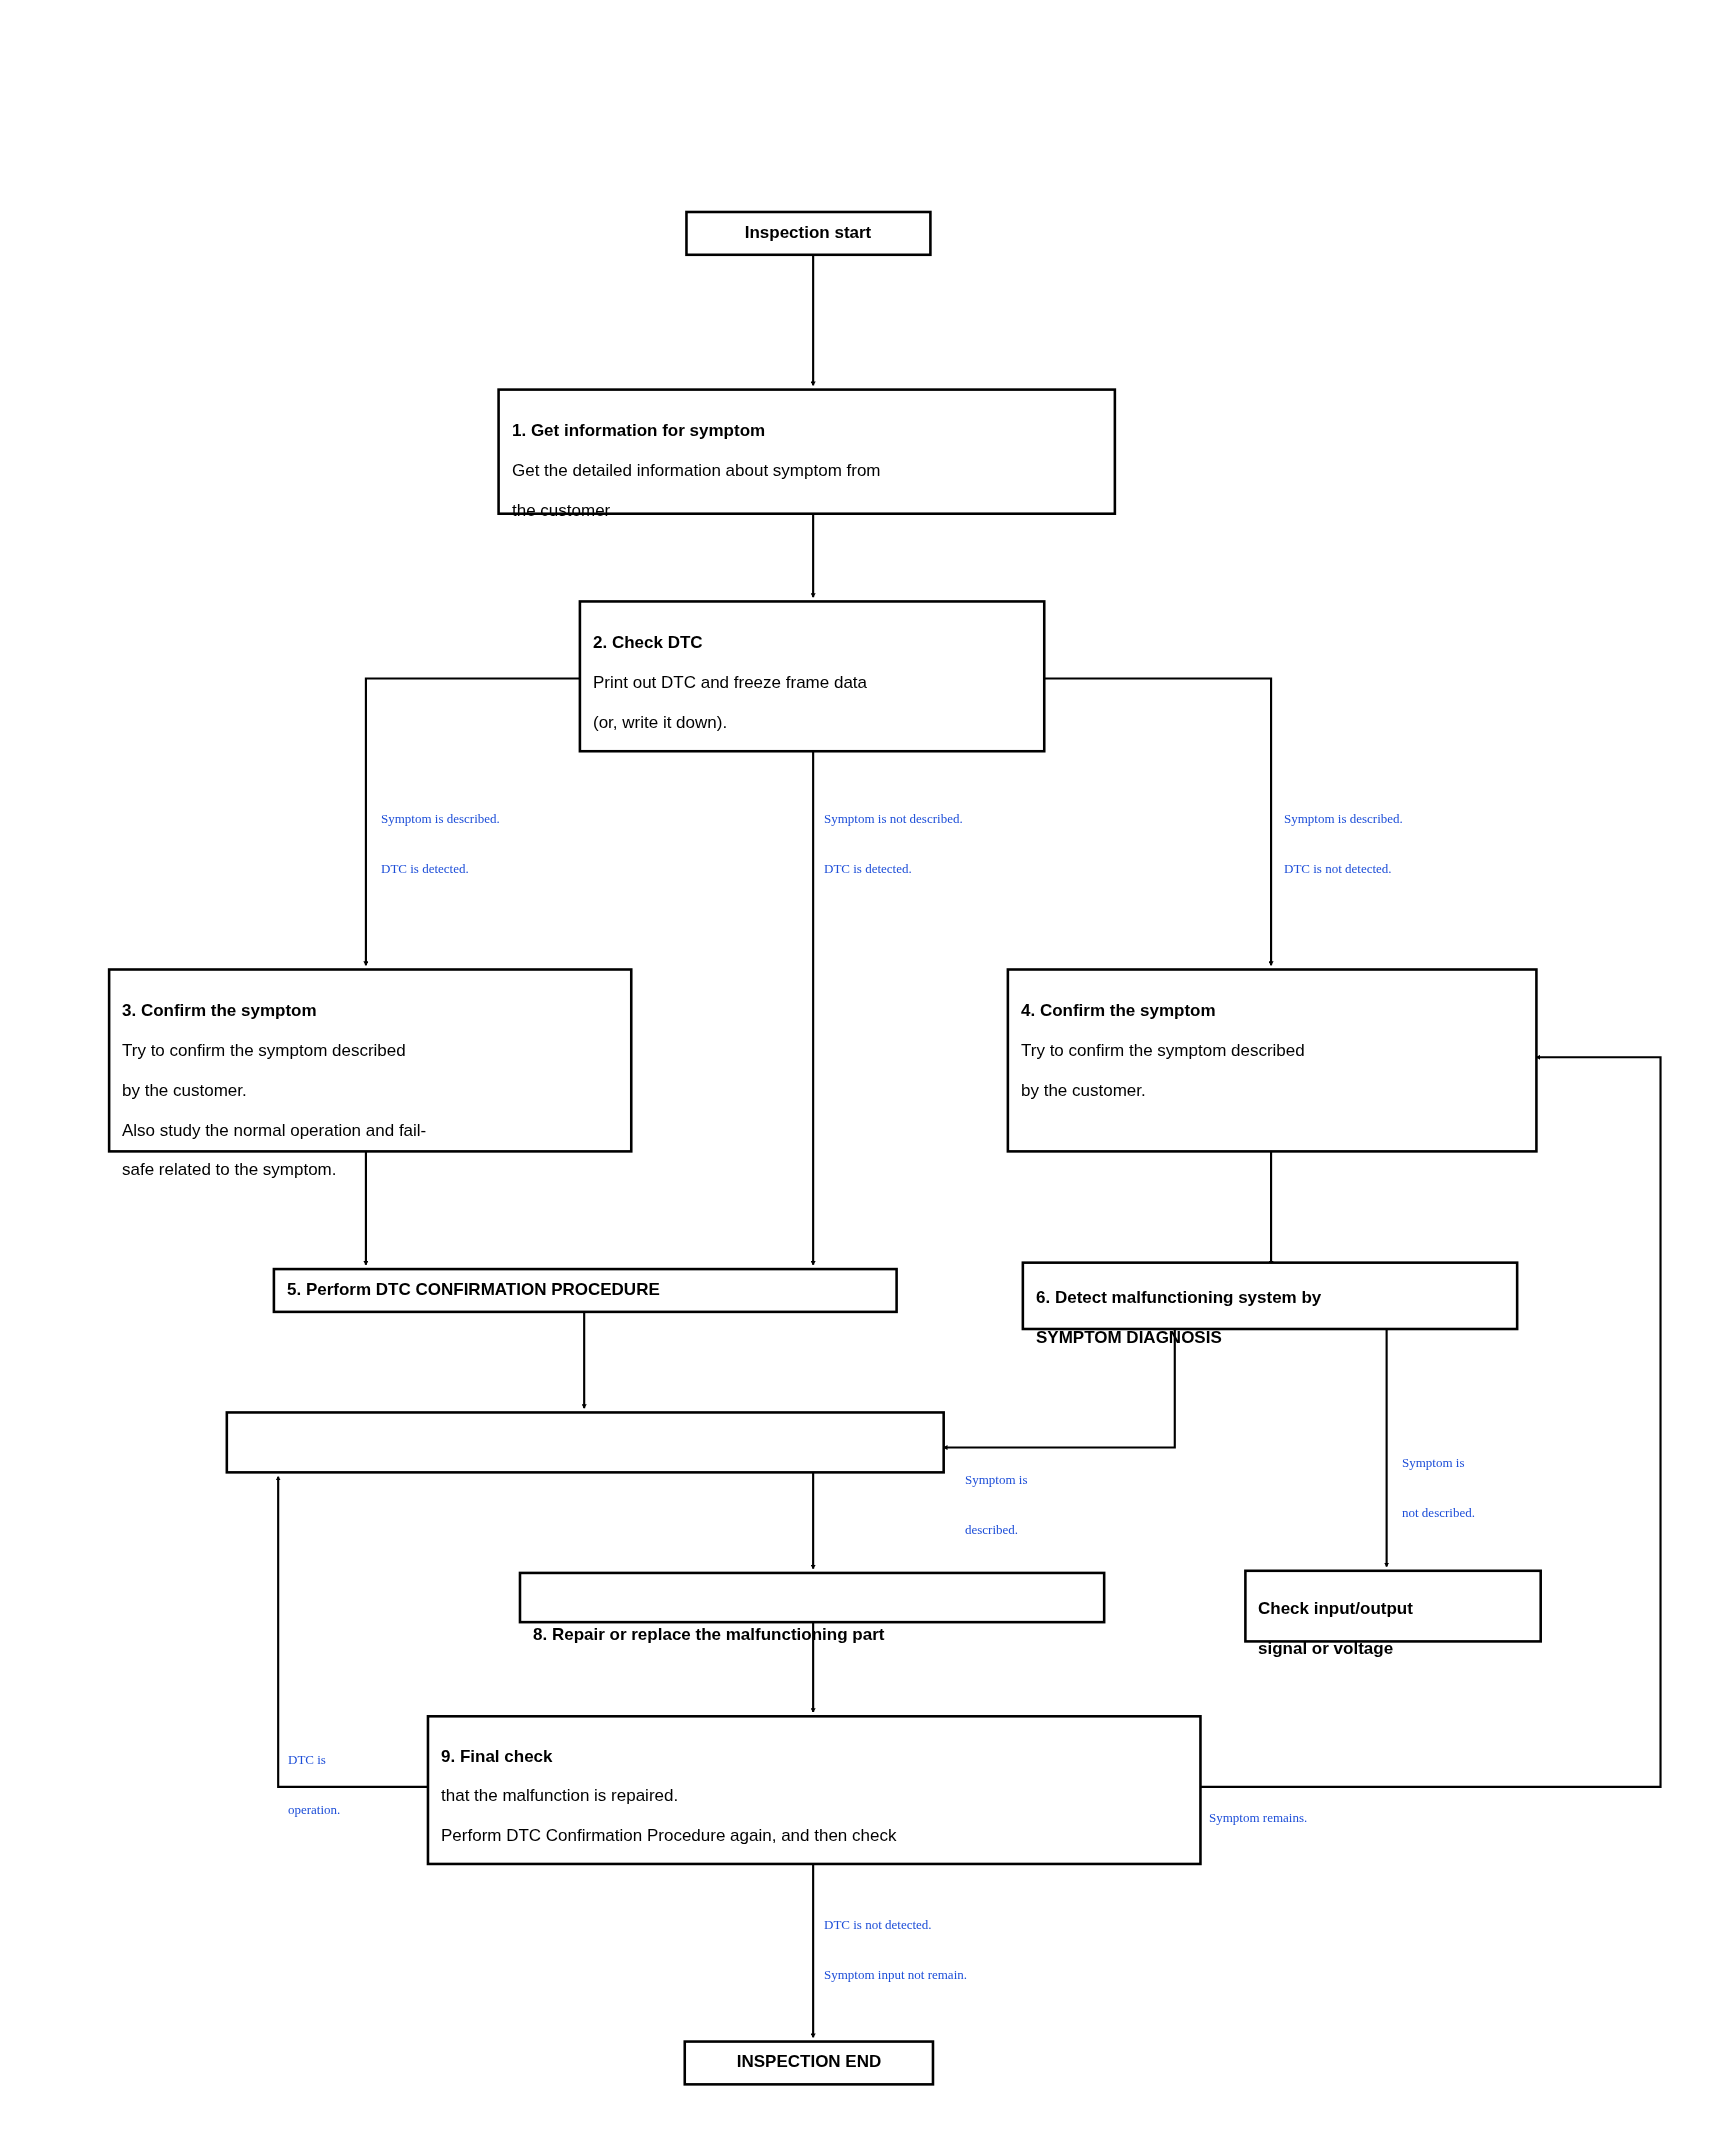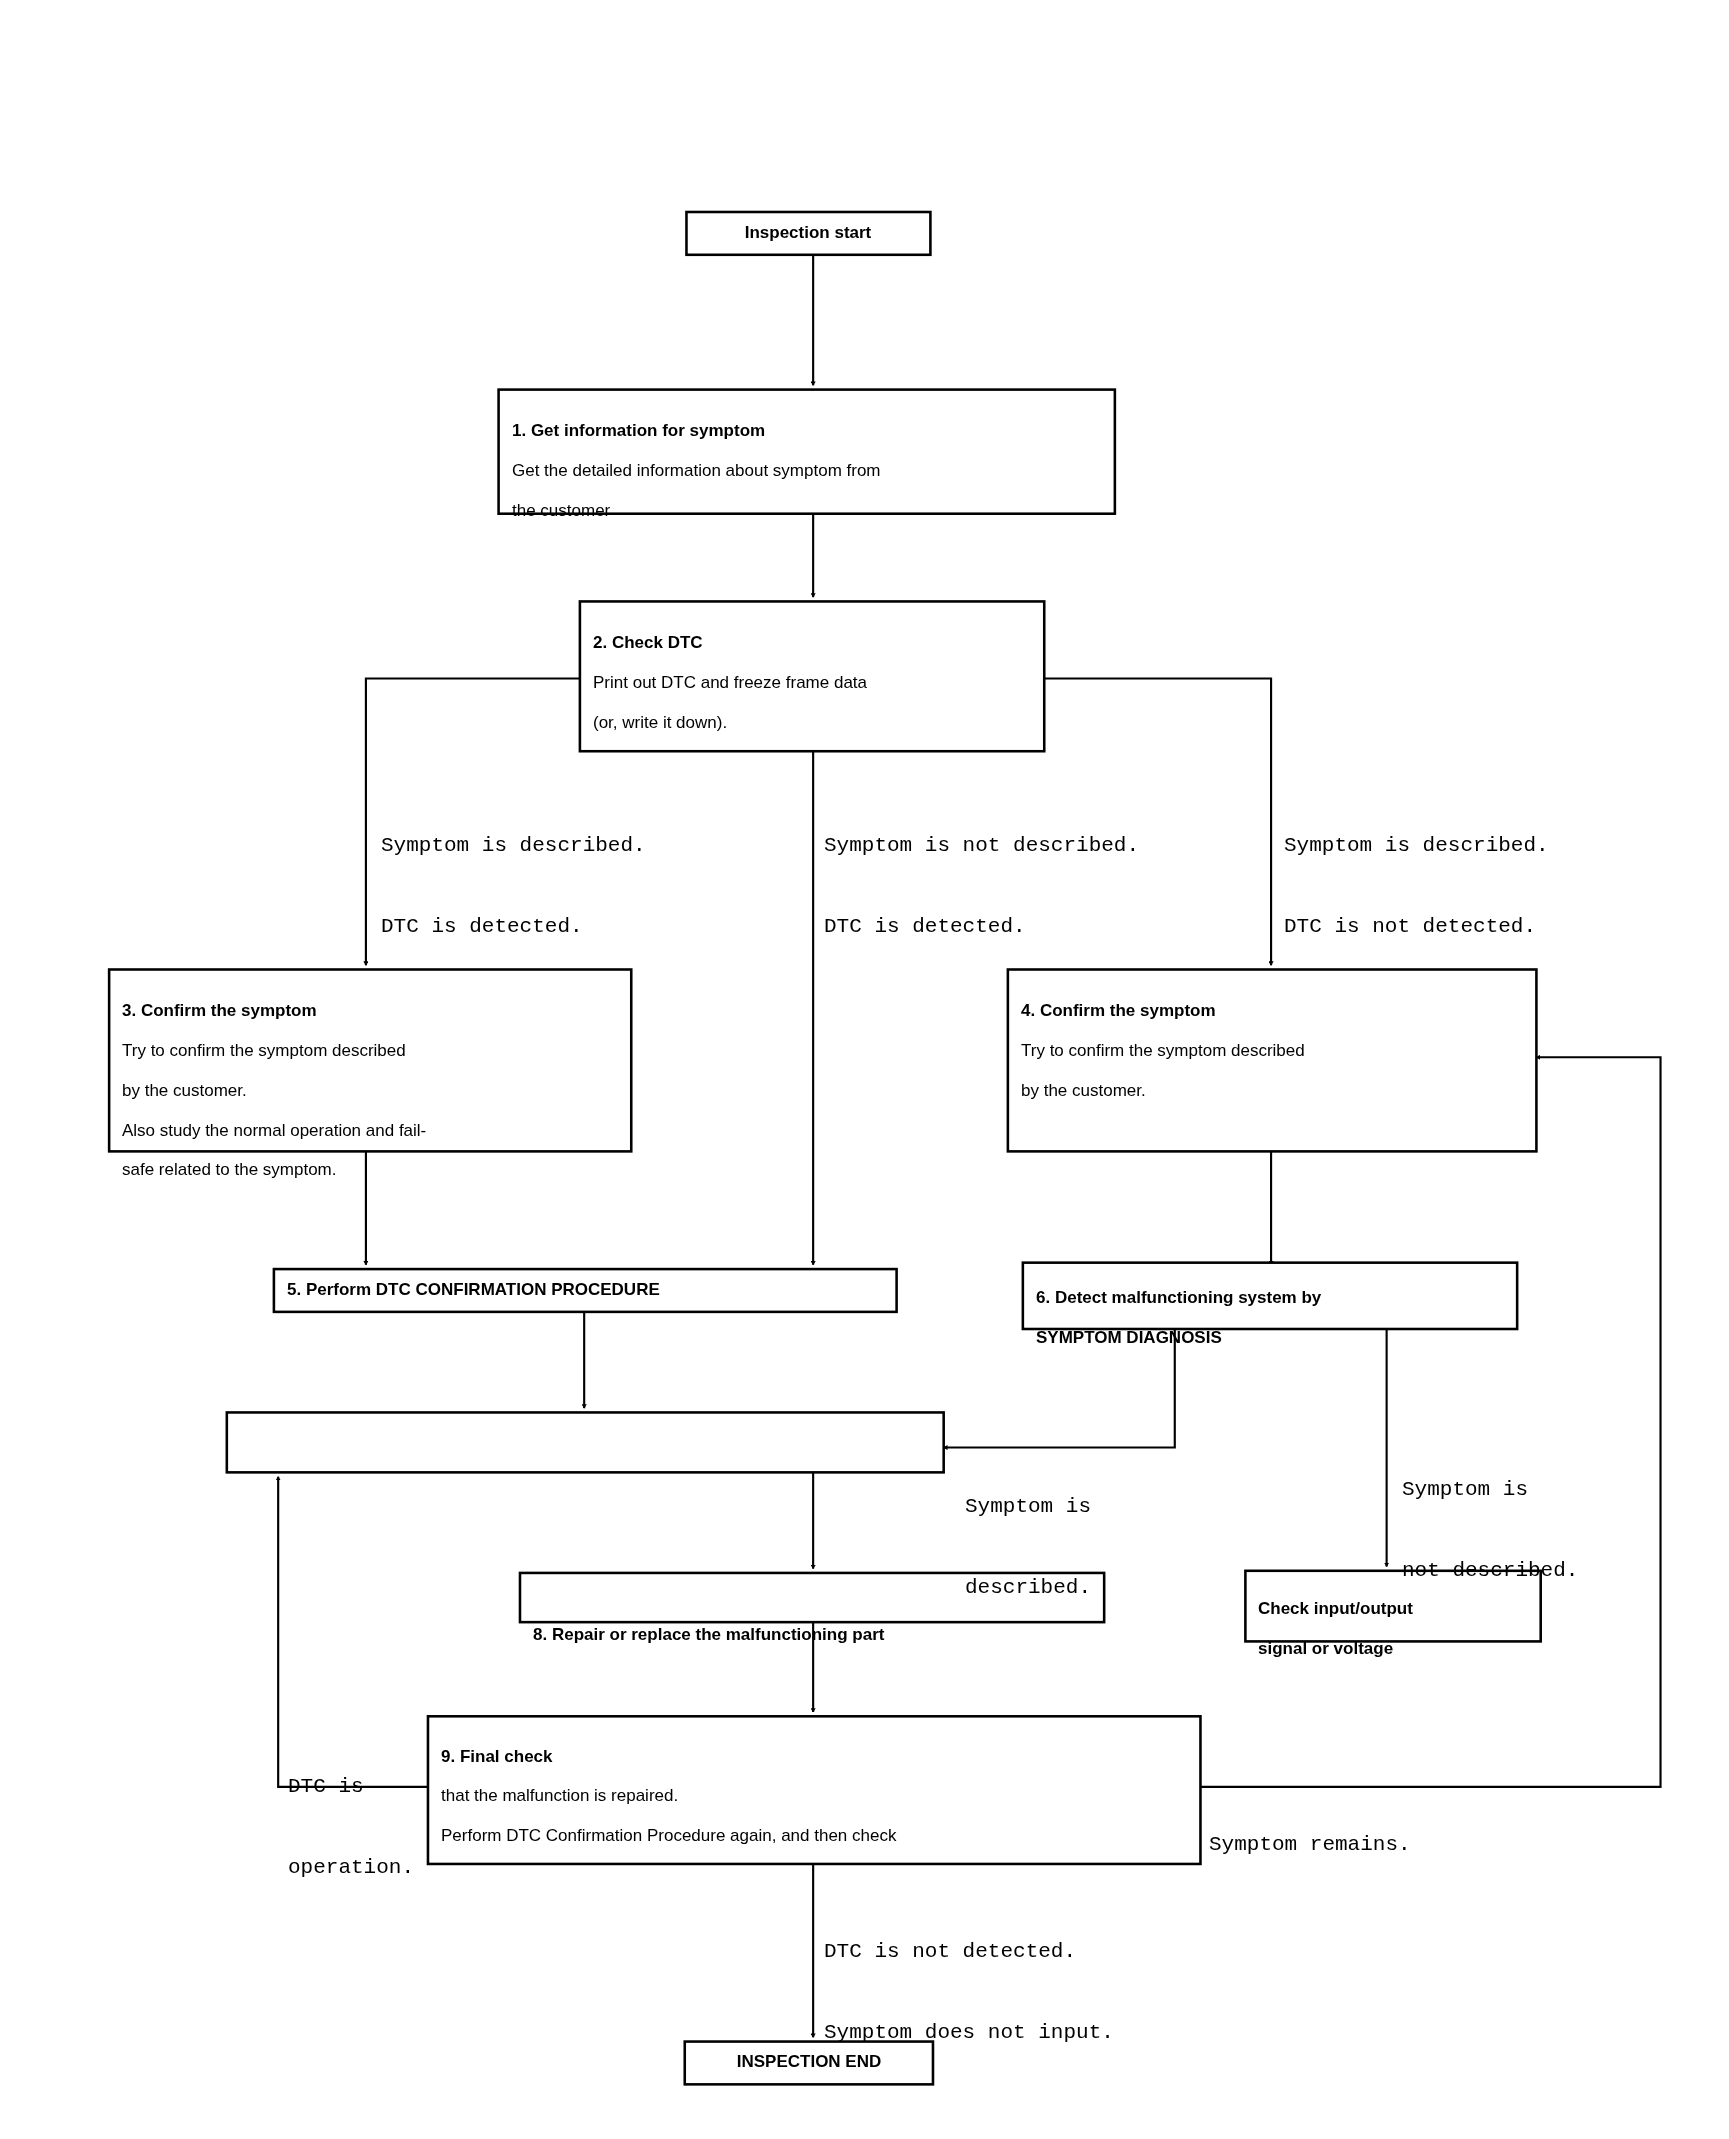--- a/index.html
+++ b/index.html
@@ -53,24 +53,24 @@
     font-size: 17px;
     display: block;
   }
   .bx-centerbold {
     font-weight: bold;
     font-size: 17px;
     display: block;
   }
   .edge-label {
     position: absolute;
-    font-family: Liberation Mono, monospace;
-    font-size: 21px;
+    font-family: Liberation Serif, serif;
+    font-size: 13px;
     font-weight: normal;
-    color: #000000;
+    color: #1d4ed8;
     line-height: 1.30;
     white-space: pre;
   }
 </style>
 </head>
 <body>
 
 <div id="page">
 
   <svg id="flow-svg" viewBox="0 0 4040 5474" xmlns="http://www.w3.org/2000/svg">
@@ -223,17 +223,17 @@
     <span style="display:block;">DTC is</span>
     <span style="display:block;">operation.</span>
   </div>
 
   <div class="edge-label" style="left:1209px; top:1776px;">
     <span style="display:block;">Symptom remains.</span>
   </div>
 
   <div class="edge-label" style="left:824px; top:1883px;">
     <span style="display:block;">DTC is not detected.</span>
-    <span style="display:block;">Symptom does not input.</span>
+    <span style="display:block;">Symptom input not remain.</span>
   </div>
 
 </div>
 
 
 </body></html>

